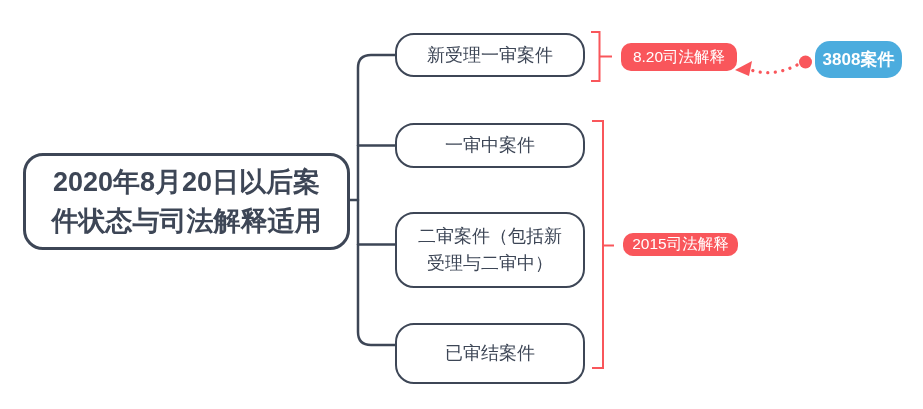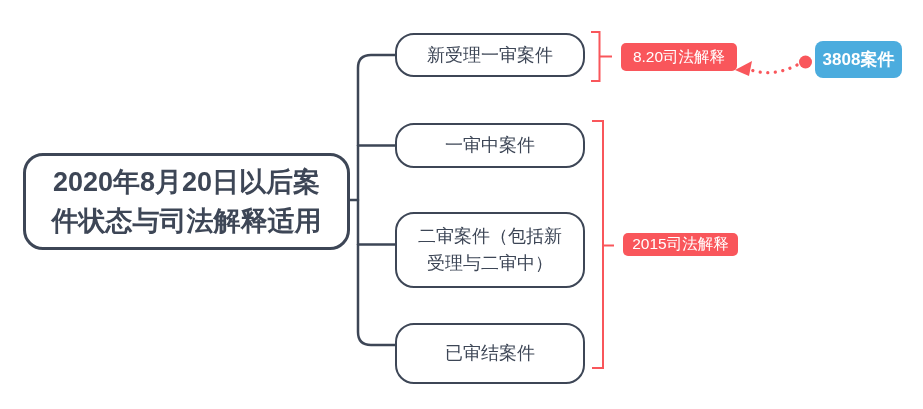--- a/index.html
+++ b/index.html
@@ -40,33 +40,33 @@
   .child-1{top:33px;height:44px;}
   .child-2{top:123px;height:45px;}
   .child-3{top:212px;height:76px;}
   .child-4{top:323px;height:61px;}
 
   .tag{
     position:absolute;
     display:flex;align-items:center;justify-content:center;
     color:var(--white);
     background:var(--red);
-    border-radius:5px;
+    border-radius:10px;
     font-size:15.5px;
     white-space:nowrap;
   }
   .tag-top{left:621px;top:43px;width:116px;height:28px;}
   .tag-bottom{left:623px;top:233px;width:115px;height:23px;}
   .callout{
     position:absolute;
     left:815px;top:41px;width:87px;height:37px;
     display:flex;align-items:center;justify-content:center;
     background:var(--blue);
     color:var(--white);
-    border-radius:8px;
+    border-radius:15px;
     font-size:17px;font-weight:bold;
     white-space:nowrap;
   }
   .line-block{display:block;}
 </style>
 </head>
 <body>
 
 <div class="canvas">
 

